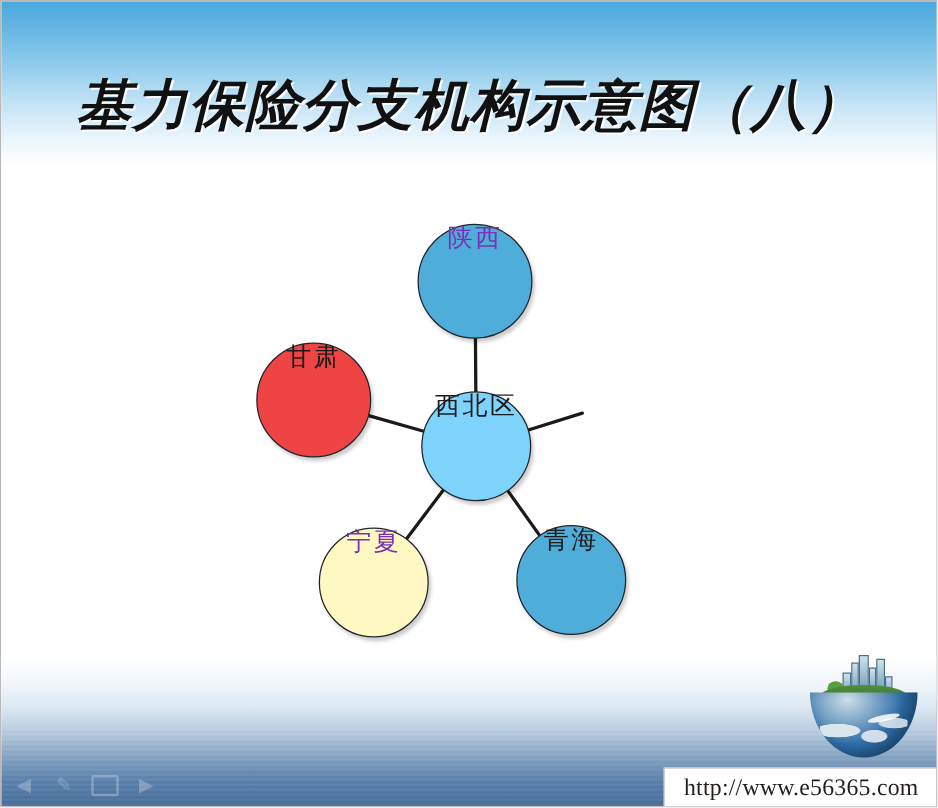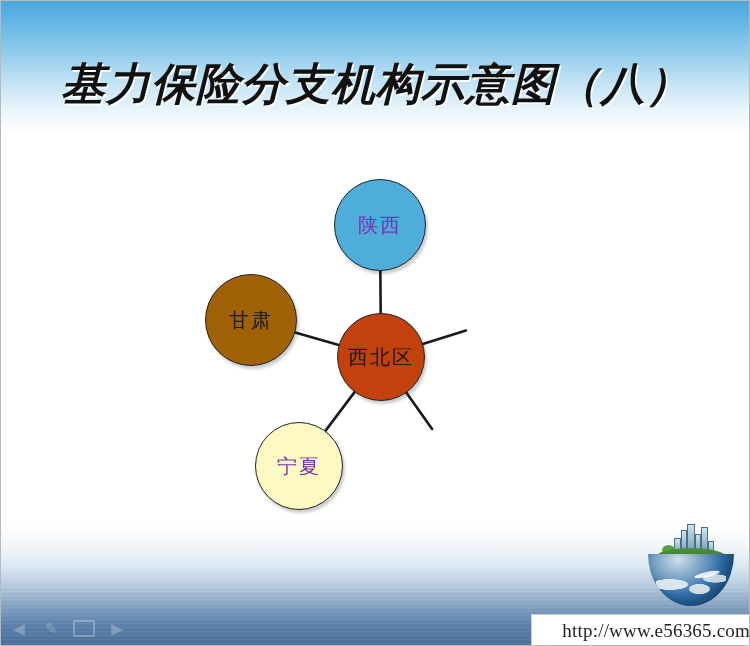--- a/index.html
+++ b/index.html
@@ -100,21 +100,21 @@
     width: 750px;
     height: 646px;
   }
   .node {
     position: absolute;
     border-radius: 50%;
     background: #4fadda;
     border: 1.6px solid #20242a;
     box-sizing: border-box;
     display: flex;
-    align-items: center;
+    align-items: flex-start;
     justify-content: center;
     box-shadow: 2px 3px 3px rgba(0,0,0,0.20);
   }
   .node-label {
     font-family: "DejaVu Sans", "Liberation Sans", sans-serif;
     font-size: 20px;
     letter-spacing: 2px;
     line-height: 1;
     white-space: nowrap;
     user-select: none;
@@ -189,21 +189,21 @@
     position: absolute;
     left: 530px;
     top: 613px;
     width: 220px;
     height: 33px;
     background: #ffffff;
     border: 1px solid #cfcfcf;
     box-sizing: border-box;
     display: flex;
     align-items: center;
-    justify-content: flex-end;
+    justify-content: center;
   }
   .url-text {
     font-family: "Liberation Serif", "DejaVu Serif", serif;
     font-size: 19px;
     color: #231f1d;
     letter-spacing: .2px;
   }
 
   
   .nav-icons {
@@ -248,37 +248,40 @@
     <svg class="edges" viewBox="0 0 750 646">
       <g id="edge-group" stroke="#1a1a1a" stroke-width="2.6" stroke-linecap="round">
           <line x1="379.6742517717962" y1="313.0012338771004" x2="379.34089930858534" y2="268.99870873326705"></line>
           <line x1="338.6424865182044" y1="344.2290153936428" x2="293.2811187600186" y2="331.31847226246686"></line>
           <line x1="421.04847799594125" y1="343.19287486526633" x2="464.90613777140624" y2="329.50928501532127"></line>
           <line x1="354.14958790601884" y1="390.36213314931643" x2="323.85041209398116" y2="430.63786685068357"></line>
           <line x1="404.9001769043791" y1="391.0568280101127" x2="431.0998230956209" y2="427.9431719898873"></line>
         </g>
     </svg>
 
-    <div class="node" id="node-center" style="left: 336px; top: 312px; width: 88px; height: 88px; background: #c2410c; border-color: rgb(32, 36, 42);">
+    <div class="node" id="node-center" style="left: 336px; top: 312px; width: 88px; height: 88px; background: #7dd3fc; border-color: rgb(32, 36, 42);">
       <span class="node-label lbl-dark">西北区</span>
     </div>
 
     <div class="node" id="node-0" style="left: 333px; top: 178px; width: 92px; height: 92px; background: rgb(79, 173, 218); border-color: rgb(32, 36, 42);">
       <span class="node-label lbl-purple">陕西</span>
     </div>
 
-    <div class="node" id="node-1" style="left: 204px; top: 273px; width: 92px; height: 92px; background: #a16207; border-color: rgb(32, 36, 42);">
+    <div class="node" id="node-1" style="left: 204px; top: 273px; width: 92px; height: 92px; background: #ef4444; border-color: rgb(32, 36, 42);">
       <span class="node-label lbl-dark">甘肃</span>
     </div>
 
 
     <div class="node" id="node-3" style="left: 254px; top: 421px; width: 88px; height: 88px; background: #fef9c3; border-color: rgb(32, 36, 42);">
       <span class="node-label lbl-purple">宁夏</span>
     </div>
 
+    <div class="node" id="node-4" style="left: 412px; top: 419px; width: 88px; height: 88px; background: rgb(79, 173, 218); border-color: rgb(32, 36, 42);">
+      <span class="node-label lbl-dark">青海</span>
+    </div>
 
   </div>
 
   <div class="globe-wrap">
     <div class="sky">
       <div class="bld" style="left:0px;  width:7px;  height:22px;"></div>
       <div class="bld" style="left:7px;  width:6px;  height:30px;"></div>
       <div class="bld" style="left:13px; width:8px;  height:36px;"></div>
       <div class="bld" style="left:21px; width:6px;  height:26px;"></div>
       <div class="bld" style="left:27px; width:7px;  height:33px;"></div>

